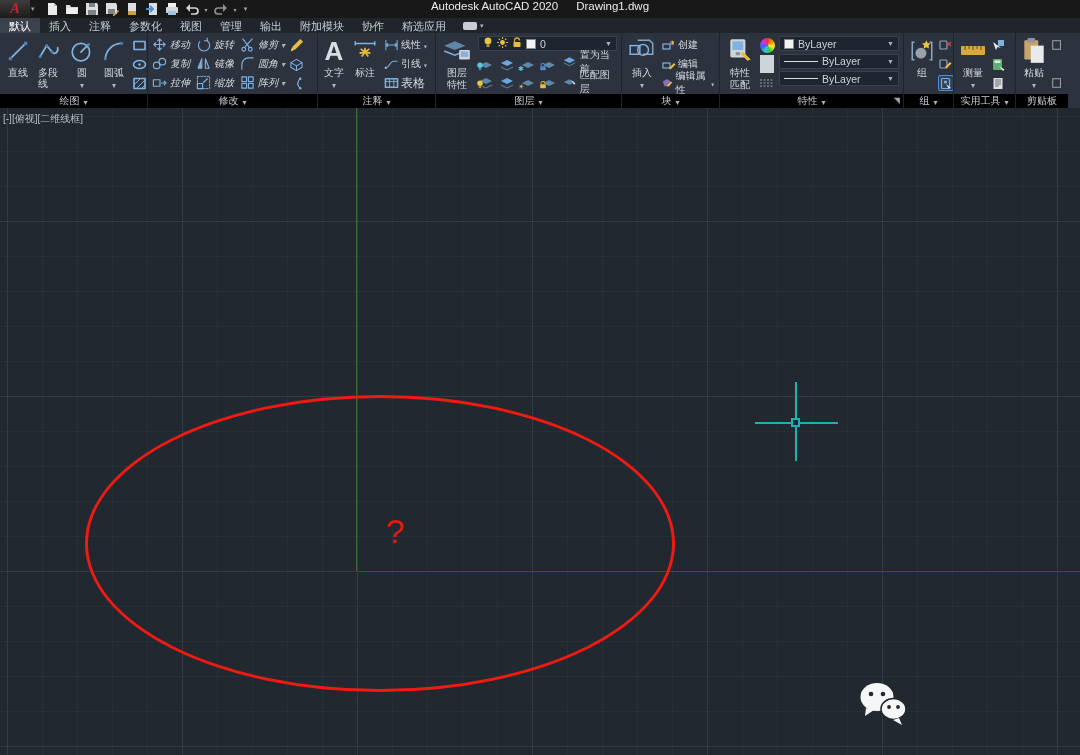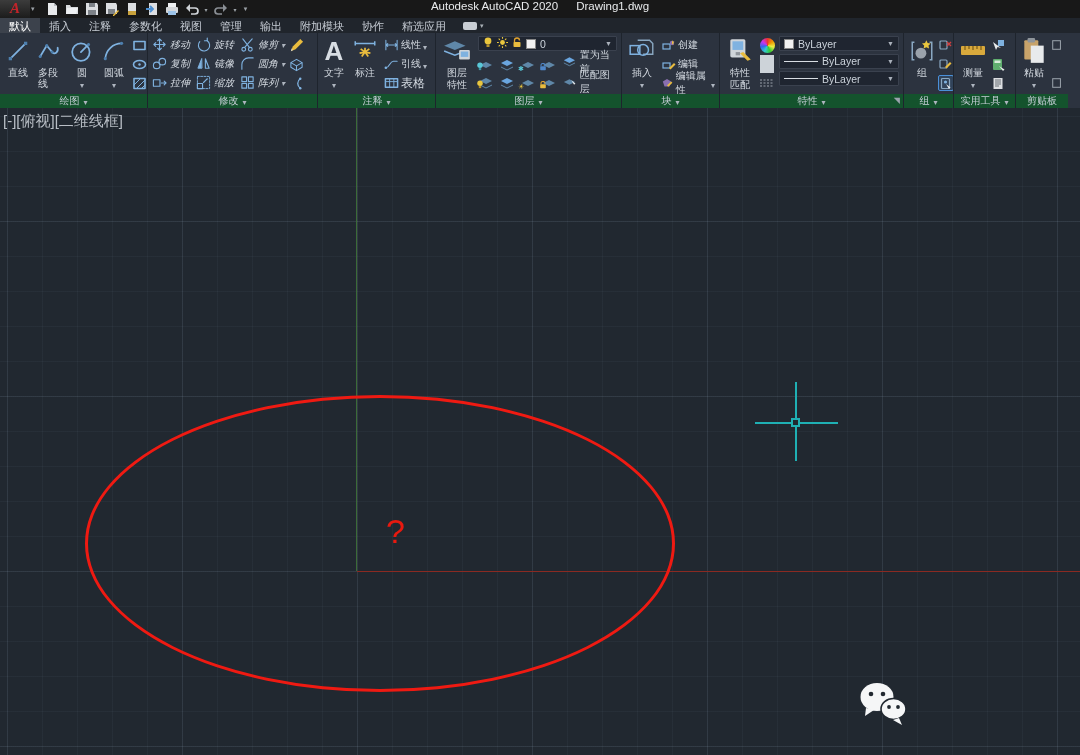--- a/index.html
+++ b/index.html
@@ -28,31 +28,31 @@
   .tab.active { background:#3c424c; color:#ffffff; }
   .ribbon-toggle { margin-left:8px; display:flex; align-items:center; gap:3px; }
   .ribbon-toggle .pill { width:14px; height:8px; background:#c9ced4; border-radius:2px; }
   .ribbon-toggle .tcaret { color:#aab0b6; font-size:7px; }
 
   
   .ribbon { position:absolute; left:0; top:33px; width:1080px; height:75px;
     background:#2c333f; display:flex; z-index:28; }
   .panel { height:75px; border-right:1px solid #1e242d; display:flex; flex-direction:column; flex:0 0 auto; }
   .panel-body { flex:1; display:flex; padding:2px 4px 0; gap:4px; overflow:hidden; }
-  .panel-label { height:14px; background:#14532d; color:#c8cfd8; font-size:10px;
+  .panel-label { height:14px; background:#000000; color:#c8cfd8; font-size:10px;
     display:flex; align-items:center; justify-content:center; gap:4px; position:relative; }
   .pcaret::after { content:"▾"; font-size:8px; color:#aeb5bf; }
   .launcher { position:absolute; right:3px; top:2px; color:#9aa2ad; font-size:8px; }
 
   .tl { display:flex; flex-direction:column; align-items:center; gap:1px;
     color:#d4dae1; font-size:10px; line-height:11px; padding:1px 2px; }
   .tl .big { height:30px; display:flex; align-items:center; justify-content:center; }
   .tr { display:flex; align-items:center; gap:3px; color:#d4dae1; font-size:10px; height:18px; }
   .minicol { display:flex; flex-direction:column; justify-content:space-between; padding:2px 0 3px; }
-  .mini { display:flex; align-items:center; gap:2px; height:16px; }
+  .mini { display:flex; align-items:center; gap:2px; height:16px;font-family:Liberation Mono, monospace; }
   .grid3 { display:grid; grid-template-columns:auto auto auto; grid-auto-rows:19px; column-gap:6px; align-items:center;font-style:italic; }
   .hl { border:1px solid #4a90d9; background:rgba(74,144,217,.18); border-radius:2px; }
 
   svg.b { stroke:#7fb2e0; fill:none; stroke-width:1.6; stroke-linecap:round; stroke-linejoin:round; }
 
   .dropdown { height:15px; background:#1f2530; border:1px solid #3a414e; border-radius:1px;
     display:flex; align-items:center; gap:4px; padding:0 4px; color:#ccd3db; font-size:10.5px; }
   .dropdown .dcaret { margin-left:auto; color:#aab1bb; font-size:7px; }
   .swatch { width:10px; height:10px; background:#f2f2f2; border:1px solid #888; }
   .lineglyph { width:34px; height:0; border-top:1.5px solid #d8dde3; }
@@ -65,21 +65,21 @@
   
   .canvas { position:absolute; left:0; top:108px; width:1080px; height:647px;
     background:#212830; overflow:hidden;
     background-image:
       linear-gradient(to right, rgba(150,170,190,.10) 1px, transparent 1px),
       linear-gradient(to bottom, rgba(150,170,190,.10) 1px, transparent 1px),
       linear-gradient(to right, rgba(150,170,190,.05) 1px, transparent 1px),
       linear-gradient(to bottom, rgba(150,170,190,.05) 1px, transparent 1px);
     background-size:175px 100%, 100% 175px, 35px 100%, 100% 35px;
     background-position:7px 0, 0 113px, 7px 0, 0 8px; }
-  .vp-label { position:absolute; left:3px; top:4px; color:#b9bfc6; font-size:15px; }
+  .vp-label { position:absolute; left:3px; top:4px; color:#b9bfc6; font-size:10px; }
   .axis-y { position:absolute; left:356px; top:0; width:1px; height:463px; background:#3c6b38; }
   .axis-x { position:absolute; left:357px; top:463px; width:723px; height:1px; background:#8a2a22; }
   .ellipse { position:absolute; left:85px; top:287px; width:590px; height:297px;
     border:3px solid #ef1a12; border-radius:50%; }
   .qmark { position:absolute; left:386px; top:404px; color:#e8190f; font-size:34px; font-weight:500; }
   .ch-h { position:absolute; left:755px; top:314px; width:83px; height:2px; background:#1fb0b4; }
   .ch-v { position:absolute; left:795px; top:274px; width:2px; height:79px; background:#1fb0b4; }
   .pickbox { position:absolute; left:791px; top:310px; width:9px; height:9px;
     border:2px solid #1fb0b4; background:#212830; }
   .watermark { position:absolute; left:858px; top:572px; display:flex; align-items:center; gap:8px; }

